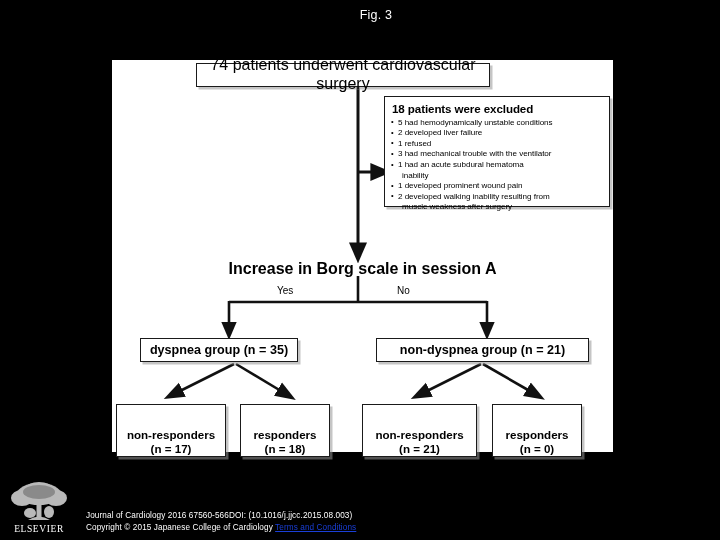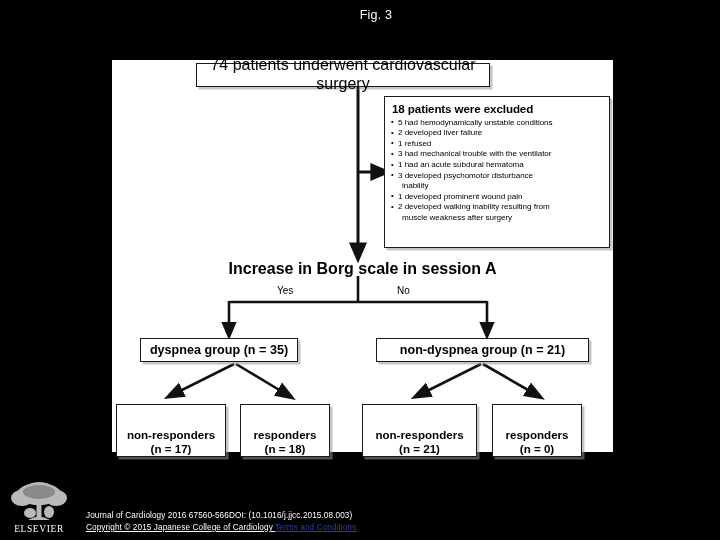--- a/index.html
+++ b/index.html
@@ -63,21 +63,21 @@
     height: 24px;
     font-size: 16px;
     font-weight: normal;
   }
 
   
   #box-excluded {
     left: 272px;
     top: 36px;
     width: 226px;
-    height: 152px;
+    height: 111px;
     display: block;
     text-align: left;
     padding: 4px 5px 3px 6px;
   }
   #excluded-heading {
     font-size: 11.6px;
     font-weight: bold;
     margin: 1px 0 2px 1px;
     letter-spacing: -0.1px;
   }
@@ -179,21 +179,21 @@
   #footer-line1, #footer-line2 {
     position: absolute;
     left: 86px;
     color: #ffffff;
     font-size: 8.2px;
     font-family: "Liberation Sans", sans-serif;
     white-space: nowrap;
     letter-spacing: 0.1px;
   }
   #footer-line1 { top: 11px; }
-  #footer-line2 { top: 23px; text-decoration: underline; }
+  #footer-line2 { top: 23px; }
   #terms-link {
     color: #1a3fd8;
     text-decoration: underline;
   }
 
   
   #elsevier-logo {
     position: absolute;
     left: 8px;
     top: 482px;
@@ -251,21 +251,20 @@
   <div class="fc-box" id="box-top">74 patients underwent cardiovascular surgery</div>
 
   <div class="fc-box" id="box-excluded">
     <div id="excluded-heading">18 patients were excluded</div>
     <ul id="excluded-list">
         <li>5 had hemodynamically unstable conditions</li>
         <li>2 developed liver failure</li>
         <li>1 refused</li>
         <li>3 had mechanical trouble with the ventilator</li>
         <li>1 had an acute subdural hematoma</li>
-        <li>3 developed psychomotor disturbance</li>
         <li class="cont">inability</li>
         <li>1 developed prominent wound pain</li>
         <li>2 developed walking inability resulting from</li>
         <li class="cont">muscle weakness after surgery</li>
       </ul>
   </div>
 
   <div id="borg-label">Increase in Borg scale in session A</div>
 
   <div class="branch-label" id="label-yes">Yes</div>

